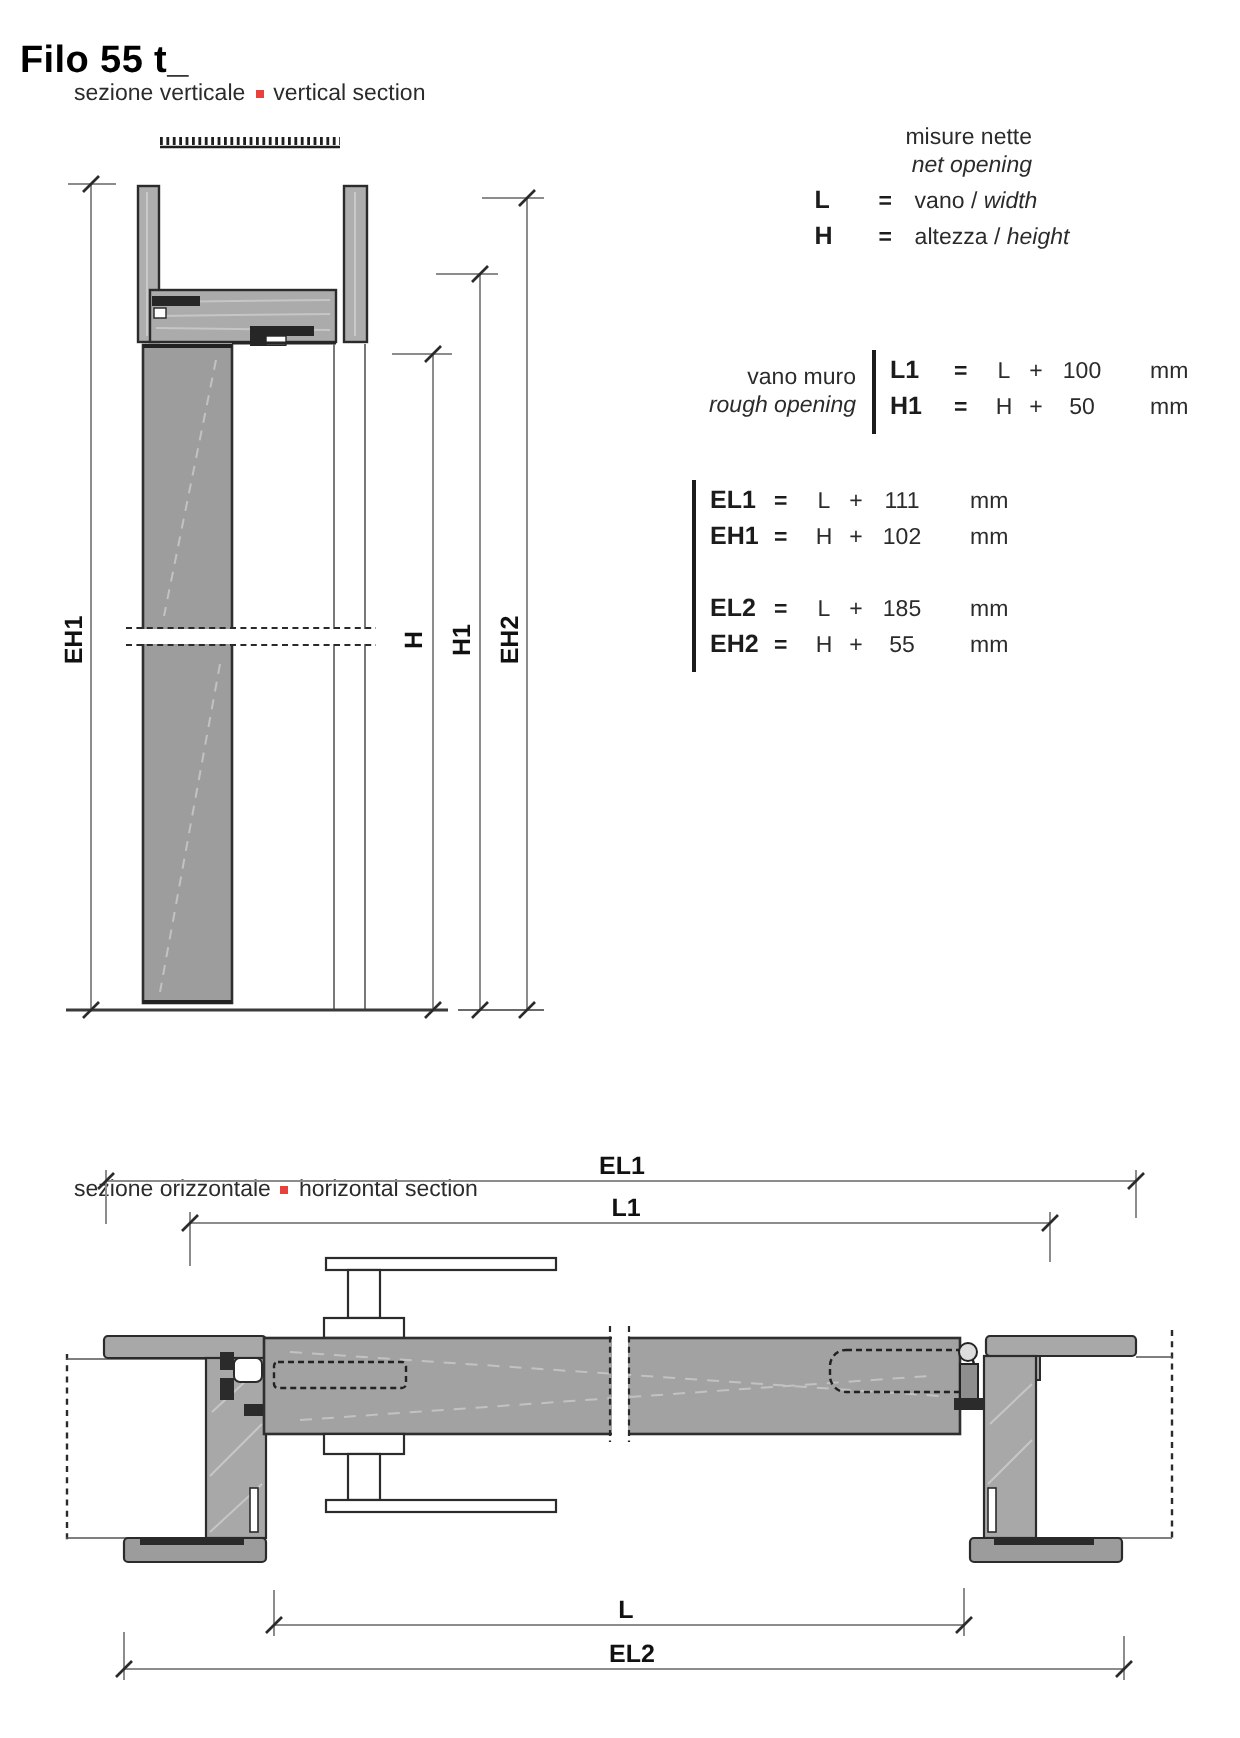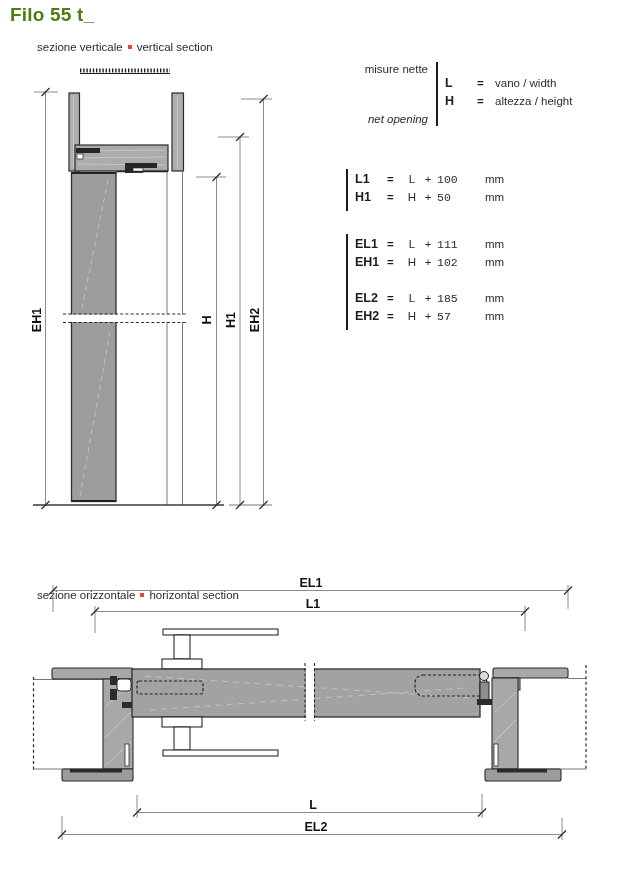--- a/index.html
+++ b/index.html
@@ -1,52 +1,52 @@
 <!DOCTYPE html>
 <html><head>
 <meta charset="utf-8">
 <style>
   html,body{margin:0;padding:0;}
   body{
     width:620px;height:869px;position:relative;background:#ffffff;
     font-family:"Liberation Sans", sans-serif;color:#1c1c1c;overflow:hidden;
   }
   .page-title{
-    position:absolute;left:10px;top:4px;font-size:19px;font-weight:bold;
-    color:#4d7c0f;letter-spacing:.2px;
+    position:absolute;left:10px;top:20px;font-size:19px;font-weight:bold;
+    color:#000000;letter-spacing:.2px;
   }
   .section-label{
     position:absolute;font-size:11.5px;color:#2b2b2b;display:flex;align-items:center;gap:5px;
   }
   .section-label .it{font-style:normal;}
   .section-label .en{}
   .bullet{width:4px;height:4px;background:#e8413c;display:inline-block;}
   .sec-v{left:37px;top:41px;}
   .sec-h{left:37px;top:557px;margin-top:32px;}
 
   
   .legend{position:absolute;left:338px;top:60px;width:266px;}
   .lgroup{display:flex;align-items:center;}
   .lgroup .labels{
     width:90px;text-align:right;font-size:11.5px;line-height:14px;color:#2b2b2b;
     flex:none;
   }
-  .lgroup .labels .en{font-style:italic;margin-top:36px;}
+  .lgroup .labels .en{font-style:italic;}
   .lgroup .divider{width:2px;background:#1c1c1c;align-self:stretch;margin:0 7px 0 8px;flex:none;}
   .lrows{padding:3px 0;}
   .lrow{display:flex;align-items:baseline;height:18px;font-size:11.5px;white-space:nowrap;}
   .lkey{font-weight:bold;font-size:12.5px;width:32px;flex:none;}
   .leq{font-weight:bold;width:18px;flex:none;}
   .lval{color:#2b2b2b;}
-  .lval .en{}
+  .lval .en{font-style:italic;}
   .lbase{display:inline-block;width:14px;text-align:center;color:#2b2b2b;}
   .lplus{display:inline-block;width:18px;text-align:center;color:#2b2b2b;}
-  .lamt{display:inline-block;width:28px;text-align:left;color:#2b2b2b;font-family:Liberation Mono, monospace;}
+  .lamt{display:inline-block;width:28px;text-align:center;color:#2b2b2b;}
   .lunit{display:inline-block;margin-left:20px;color:#2b2b2b;}
-  .g1{margin-top:2px;}
+  .g1{margin-top:2px;flex-direction:column;}
   .g2{margin-top:43px;}
   .g3{margin-top:23px;}
   .rows-gap{height:18px;}
 
   svg text{font-family:"Liberation Sans", sans-serif;font-weight:bold;font-size:12.5px;fill:#111;}
   .drawing{position:absolute;}
 </style>
 </head>
 <body>
 
@@ -135,20 +135,24 @@
       </div>
       <div class="lrow">
         <span class="lkey">H</span>
         <span class="leq">=</span>
         <span class="lval"><span>altezza</span>&nbsp;<span>/</span>&nbsp;<span class="en">height</span></span>
       </div>
     </div>
   </div>
 
   <div class="lgroup g2">
+    <div class="labels">
+      <div class="it">vano muro</div>
+      <div class="en">rough opening</div>
+    </div>
     <div class="divider"></div>
     <div class="lrows">
       <div class="lrow">
         <span class="lkey">L1</span>
         <span class="leq">=</span>
         <span class="lbase">L</span>
         <span class="lplus">+</span>
         <span class="lamt">100</span>
         <span class="lunit">mm</span>
       </div>
@@ -189,21 +193,21 @@
         <span class="lbase">L</span>
         <span class="lplus">+</span>
         <span class="lamt">185</span>
         <span class="lunit">mm</span>
       </div>
       <div class="lrow">
         <span class="lkey">EH2</span>
         <span class="leq">=</span>
         <span class="lbase">H</span>
         <span class="lplus">+</span>
-        <span class="lamt">57</span>
+        <span class="lamt">55</span>
         <span class="lunit">mm</span>
       </div>
     </div>
   </div>
 </div>
 
 <div class="section-label sec-h">
   <span class="it">sezione orizzontale</span>
   <span class="bullet"></span>
   <span class="en">horizontal section</span>

